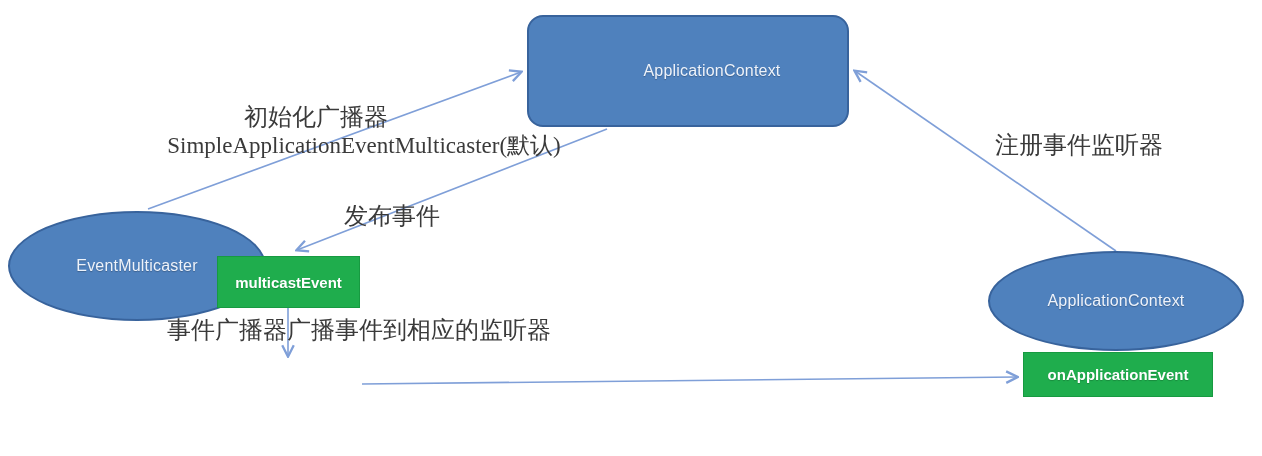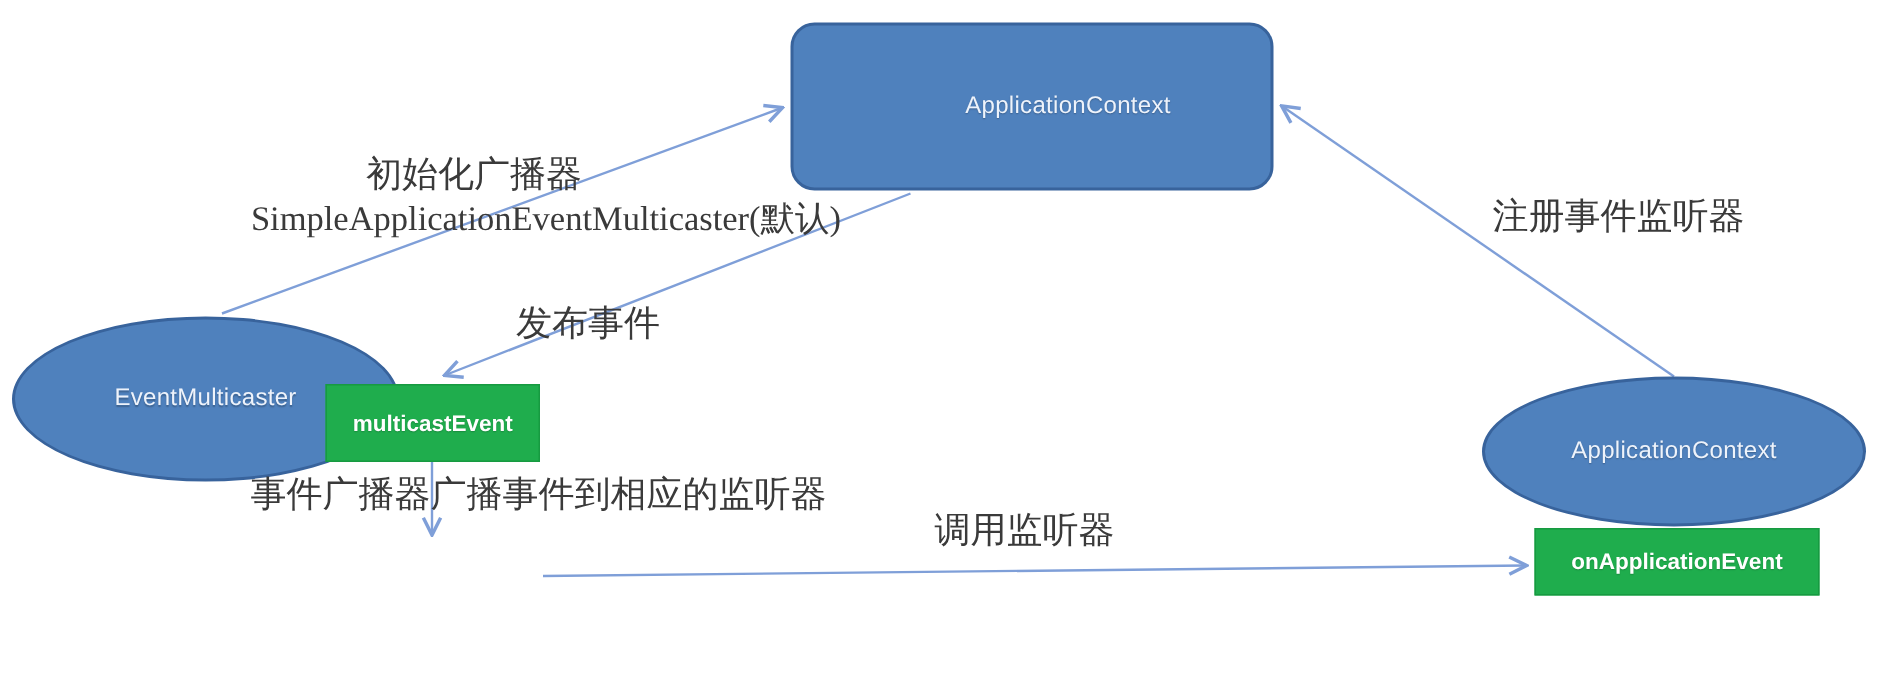--- a/index.html
+++ b/index.html
@@ -127,17 +127,16 @@
   </div>
 
   <div class="edge-label" id="label-init-line1">初始化广播器</div>
 
   <div class="edge-label" id="label-init-line2">SimpleApplicationEventMulticaster(默认)</div>
 
   <div class="edge-label" id="label-broadcast-note">事件广播器广播事件到相应的监听器</div>
 
   <div class="edge-label" id="label-publish">发布事件</div>
 
-  <div class="edge-label" id="label-invoke">调用监听器</div>
 
   <div class="edge-label" id="label-register">注册事件监听器</div>
 
 </div>
 
 </body></html>

